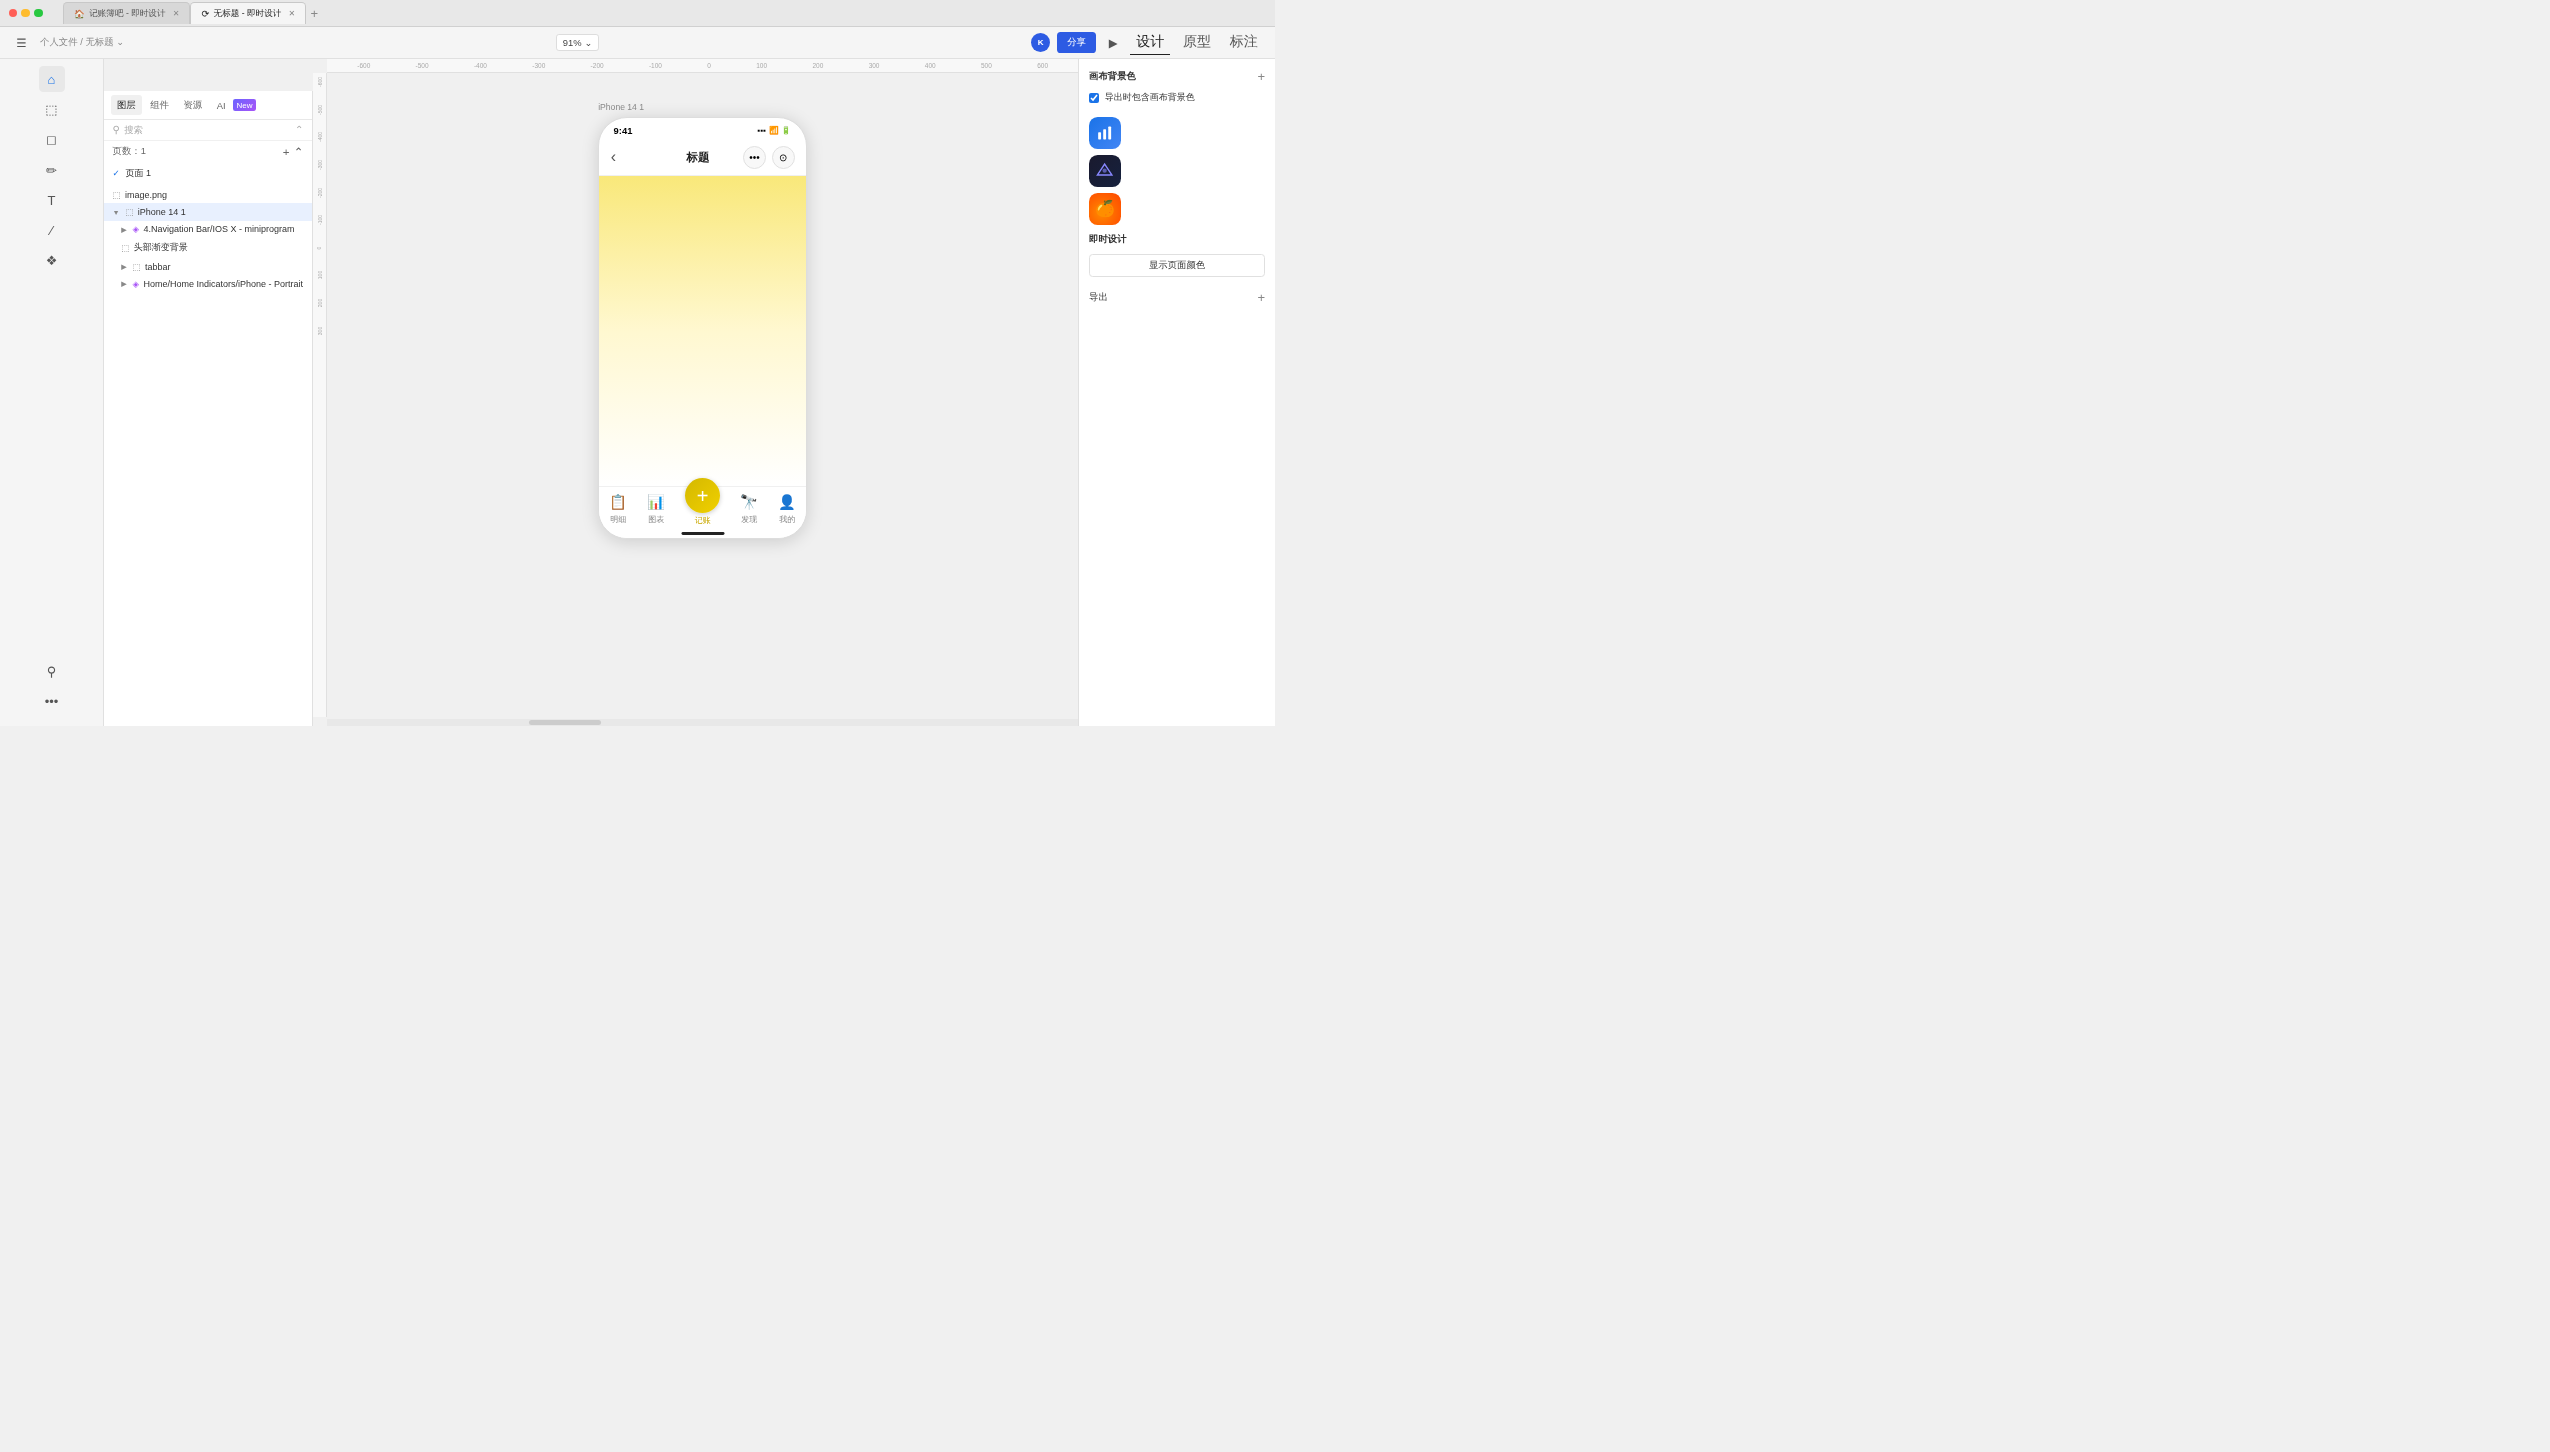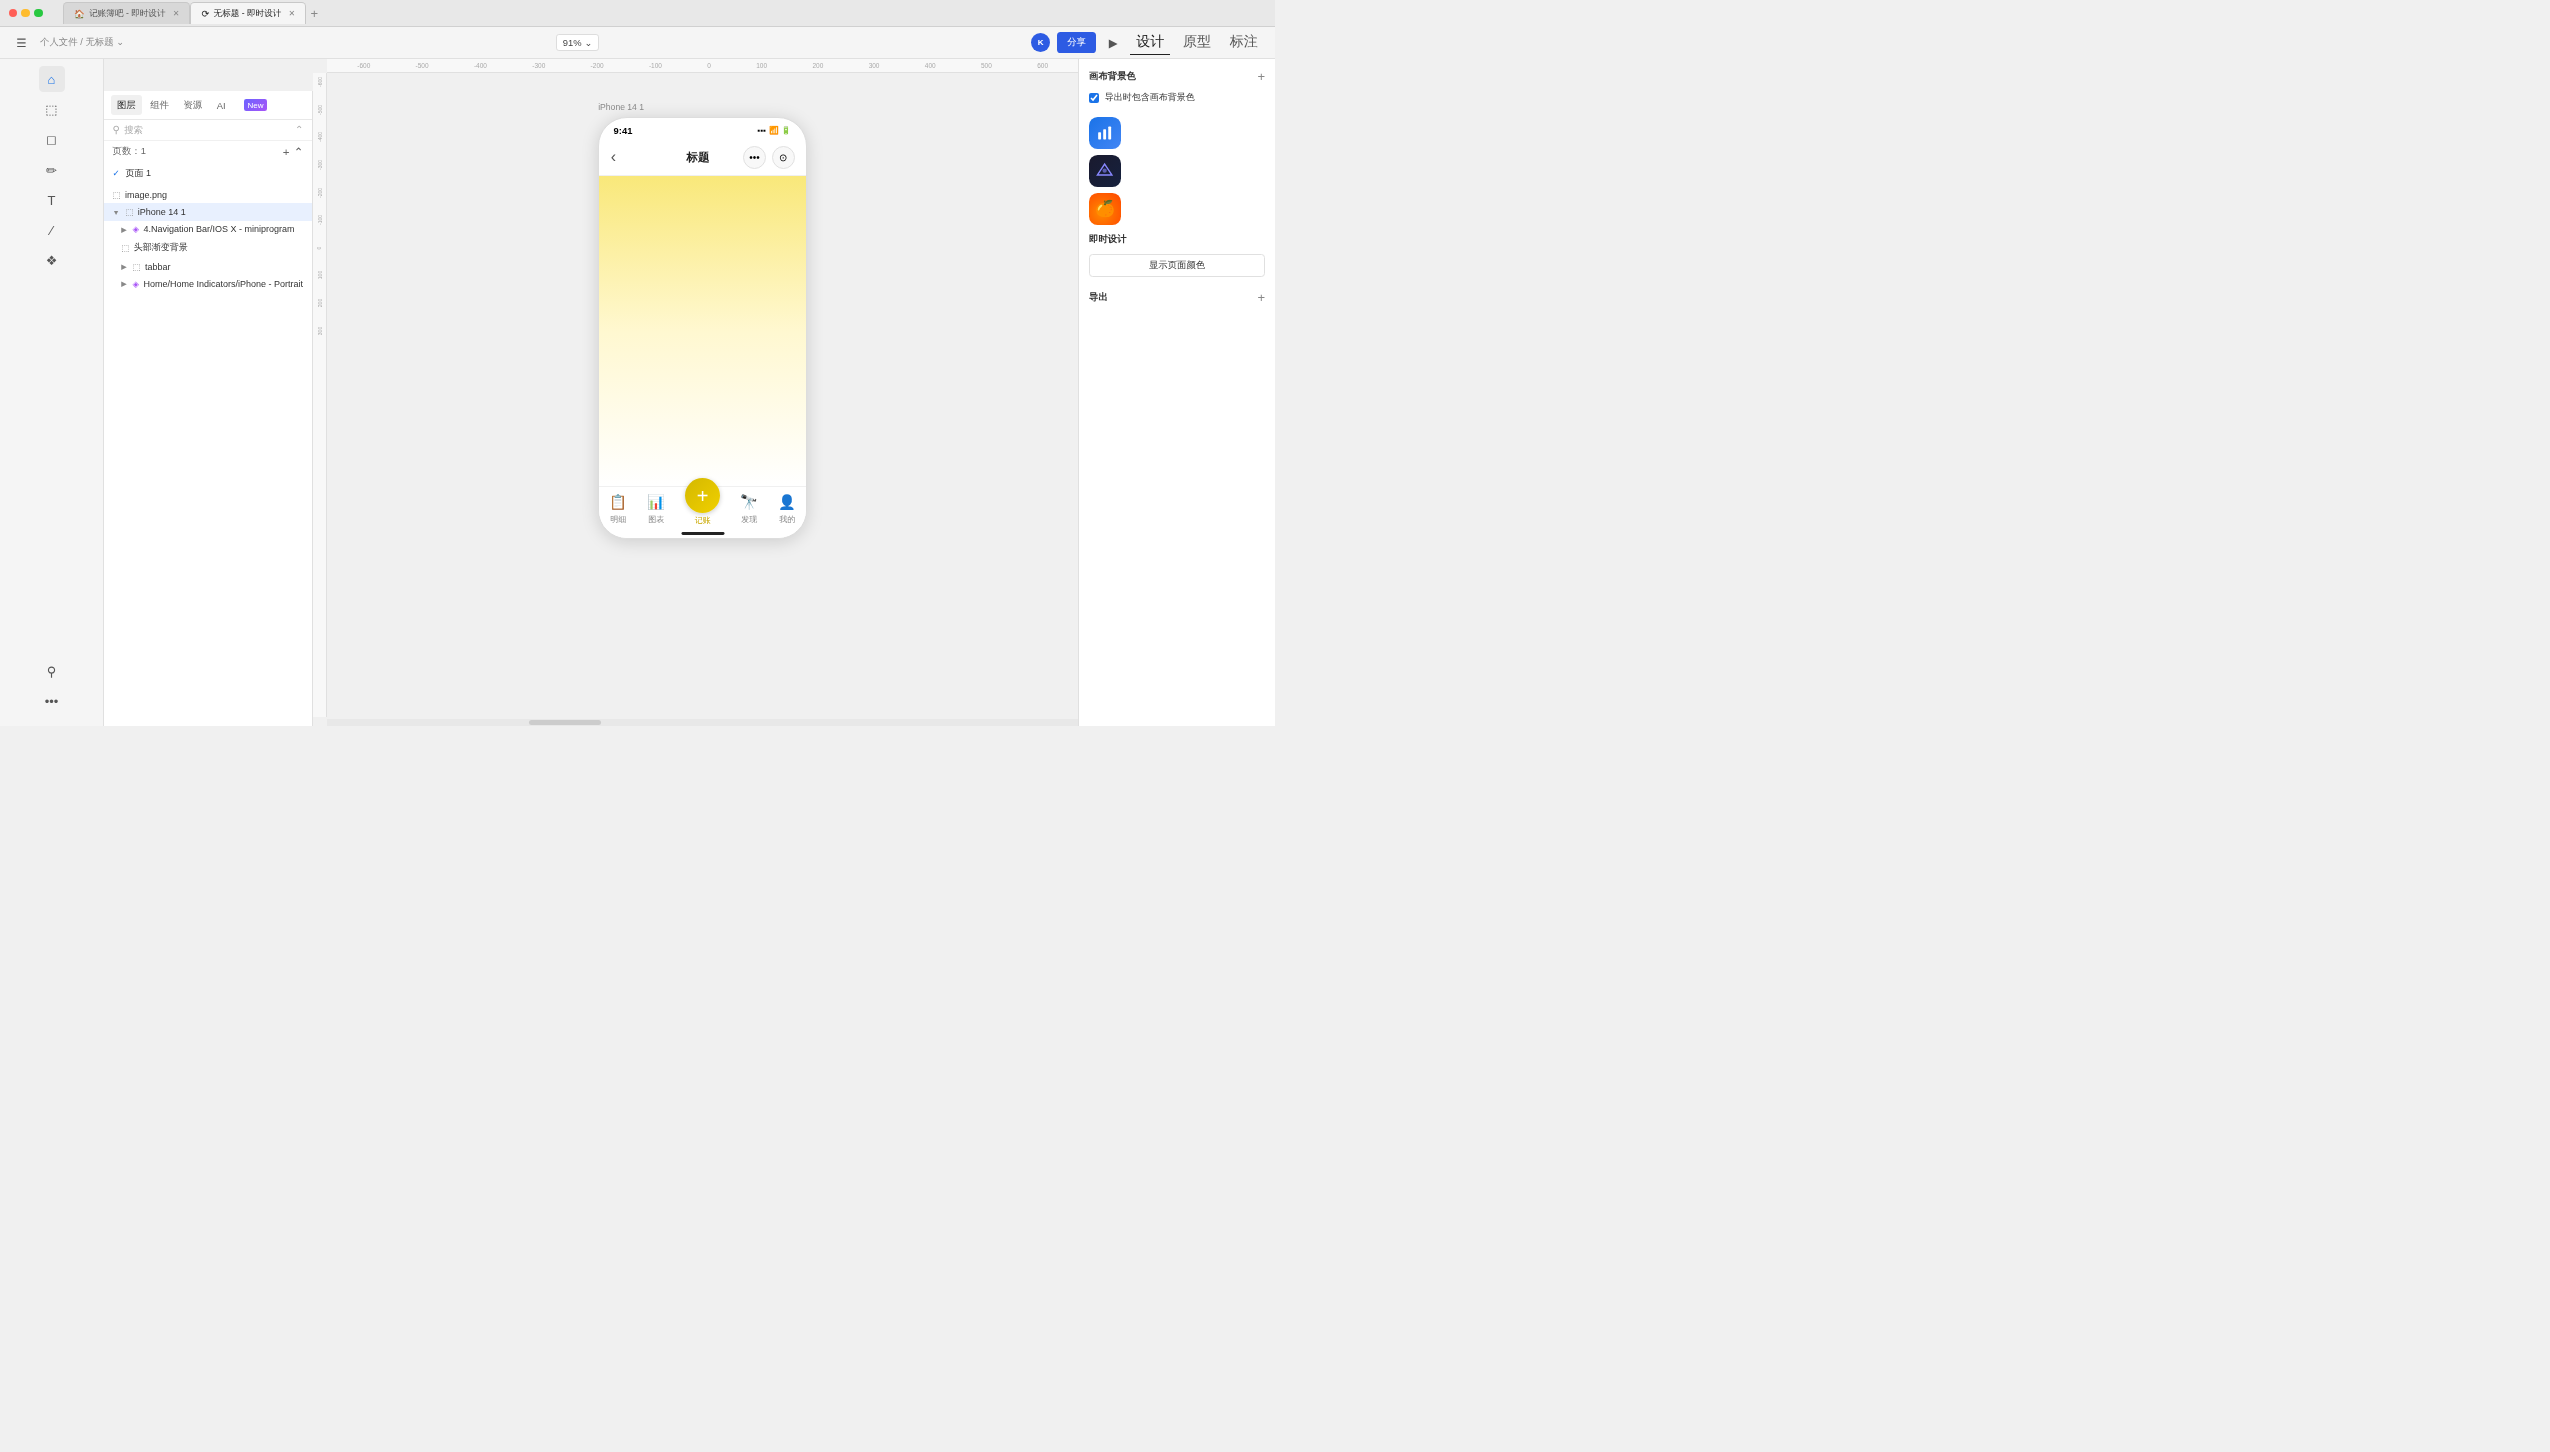--- a/index.html
+++ b/index.html
@@ -97,21 +97,21 @@
     .canvas-color-row { display: flex; align-items: center; gap: 5.8px; }
     .color-checkbox { width: 10px; height: 10px; accent-color: #1a73e8; }
     .color-label { font-size: 9px; color: #333; }
     .page-color-section { margin-top: 8.6px; }
     .page-color-btn { width: 100%; padding: 4.3px 8.6px; border: 0.7px solid #e0e0e0; border-radius: 3.6px; font-size: 9.4px; color: #333; background: #fff; cursor: pointer; text-align: center; }
     .app-icon-item { width: 32px; height: 32px; border-radius: 8.6px; display: flex; align-items: center; justify-content: center; font-size: 16px; }
     .app-icon-blue { background: linear-gradient(135deg, #1a73e8, #4285f4); }
     .app-icon-dark { background: linear-gradient(135deg, #1a1a2e, #16213e); }
     .app-icon-orange { background: radial-gradient(circle at 40% 60%, #ff8c00, #ff6600, #ff4500); }
     .export-section { display: flex; justify-content: space-between; align-items: center; }
-    .export-title { font-size: 9.4px; font-weight: 700; color: #333; }
+    .export-title { font-size: 9.4px; font-weight: 400; color: #333; }
   </style>
 </head>
 <body>
 
 <div class="titlebar">
   <div class="traffic-lights">
     <div class="traffic-light tl-red"></div>
     <div class="traffic-light tl-yellow"></div>
     <div class="traffic-light tl-green"></div>
   </div>
@@ -166,21 +166,21 @@
     <div class="sidebar-icon">❖</div>
     <div class="sidebar-icon" style="margin-top: auto;">⚲</div>
     <div class="sidebar-icon" style="margin-bottom:4.3px;">•••</div>
   </div>
 
   <div class="layers-panel">
     <div class="layers-tabs">
       <div class="layer-tab active">图层</div>
       <div class="layer-tab">组件</div>
       <div class="layer-tab">资源</div>
-      <div class="layer-tab" style="display:flex;align-items:flex-end;gap:17px;">
+      <div class="layer-tab" style="display:flex;align-items:flex-end;gap:6px;">
         <span>AI</span>
         <span class="ai-badge">New</span>
       </div>
     </div>
 
     <div class="search-bar">
       <span style="color:#aaa;font-size:10px;">⚲</span>
       <input class="search-input" type="text" placeholder="搜索" style="">
       <span style="color:#aaa;font-size:10px;">⌃</span>
     </div>

